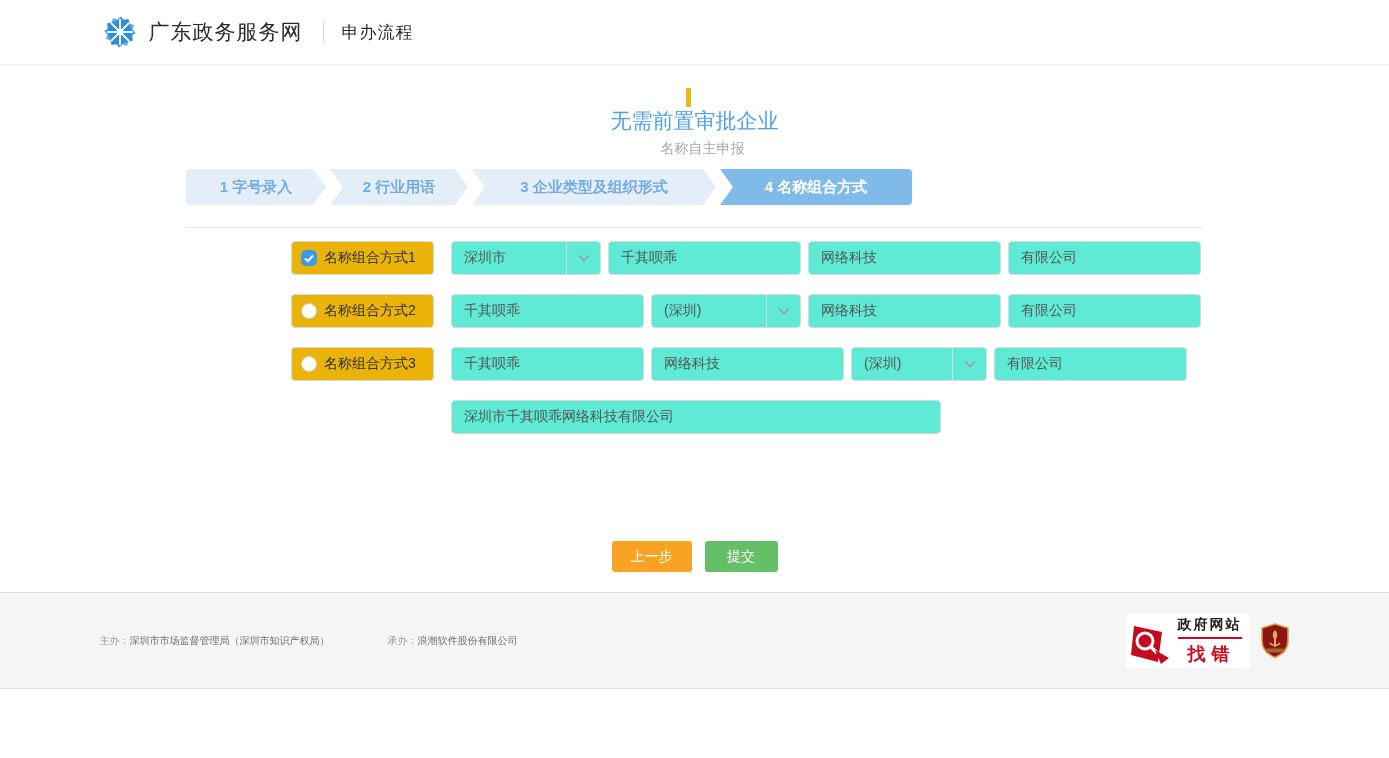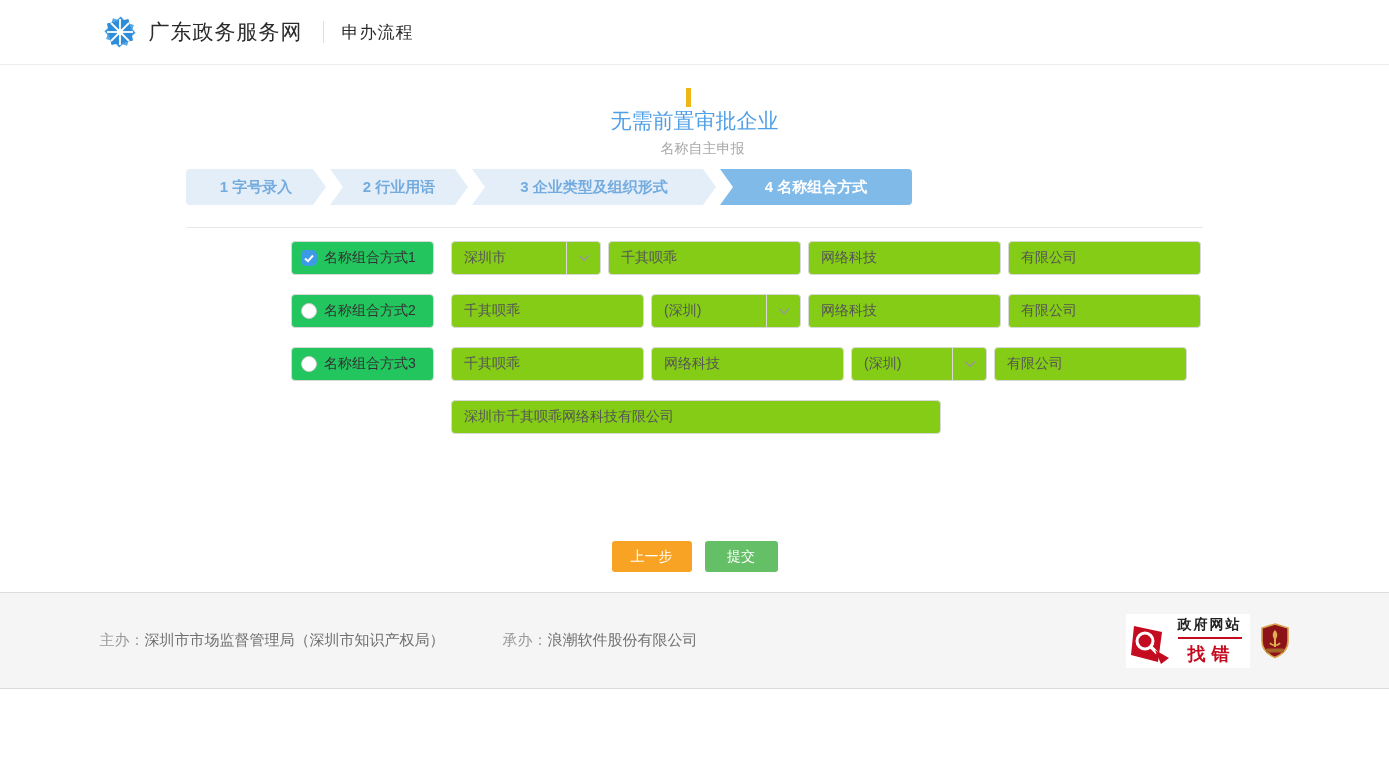--- a/index.html
+++ b/index.html
@@ -31,28 +31,28 @@
   .step-3 { width: 244px;
             clip-path: polygon(0 0, calc(100% - 13px) 0, 100% 50%, calc(100% - 13px) 100%, 0 100%, 13px 50%); }
   .step-4 { width: 192px; border-radius: 0 4px 4px 0;
             clip-path: polygon(0 0, 100% 0, 100% 100%, 0 100%, 13px 50%); }
   .step.active { background: #80bae9; color: #fff; }
 
   .form-section { margin-top: 22px; border-top: 1px solid #e8e8e8; padding-top: 13px; }
   .form-row { display: flex; margin-left: 105px; margin-bottom: 19px; height: 34px; }
   .option-box { width: 143px; height: 34px; border: 1px solid #d9d9d9; border-radius: 4px;
                 display: flex; align-items: center; padding-left: 9px; margin-right: 17px;
-                background: #22c55e; cursor: pointer; flex: none; }
+                background: #eab308; cursor: pointer; flex: none; }
   .option-box .ctrl { width: 16px; height: 16px; flex: none; margin-right: 7px; }
   .checkbox-checked { background: #3d9ae6; border-radius: 5px; display: flex;
                       align-items: center; justify-content: center; }
   .radio-unchecked { background: #fff; border: 1px solid #ccc; border-radius: 50%; }
   .option-label { font-size: 14px; color: #333; white-space: nowrap; }
 
-  .field { height: 34px; border: 1px solid #d9d9d9; border-radius: 4px; background: #84cc16;
+  .field { height: 34px; border: 1px solid #d9d9d9; border-radius: 4px; background: #5eead4;
            margin-right: 7px; flex: none; }
   input.field { padding: 0 12px; font-size: 14px; color: #555; outline: none;
                 font-family: "Liberation Sans", "DejaVu Sans", sans-serif; }
   .select-box { display: flex; align-items: stretch; cursor: pointer; }
   .select-value { flex: 1; display: flex; align-items: center; padding-left: 12px;
                   font-size: 14px; color: #555; white-space: nowrap; }
   .select-arrow { width: 34px; border-left: 1px solid #d9d9d9; display: flex;
                   align-items: center; justify-content: center; }
   .w150 { width: 150px; } .w193 { width: 193px; } .w136 { width: 136px; }
 
@@ -63,21 +63,21 @@
   .btn { height: 31px; border: none; border-radius: 3px; color: #fff; font-size: 14px;
          cursor: pointer; font-family: "Liberation Sans", "DejaVu Sans", sans-serif; }
   .btn-prev { width: 80px; background: #f8a324; }
   .btn-submit { width: 73px; background: #64bf66; }
 
   
   .footer { margin-top: 20px; height: 97px; background: #f5f5f5;
             border-top: 1px solid #dcdcdc; border-bottom: 1px solid #dcdcdc; }
   .footer-inner { width: 1190px; margin: 0 auto; height: 100%; display: flex;
                   align-items: center; justify-content: space-between; }
-  .footer-lines { font-size: 15px; color: #808080; }
+  .footer-lines { font-size: 10px; color: #808080; }
   .footer-line { margin: 8px 0; }
   .footer-label { color: #999; }
   .footer-value { color: #707070; }
   .gap-lg { margin-left: 58px; } .gap-md { margin-left: 28px; }
   .badges { display: flex; align-items: center; gap: 10px; }
   .error-badge { display: flex; align-items: flex-end; background: #fff; padding: 2px 8px 2px 2px;
                  cursor: pointer; }
   .error-badge-text { margin-left: 6px; text-align: center; }
   .error-badge-top { font-size: 14px; font-weight: bold; color: #222; letter-spacing: 2px;
                      border-bottom: 2px solid #c40b20; padding-bottom: 3px; }

